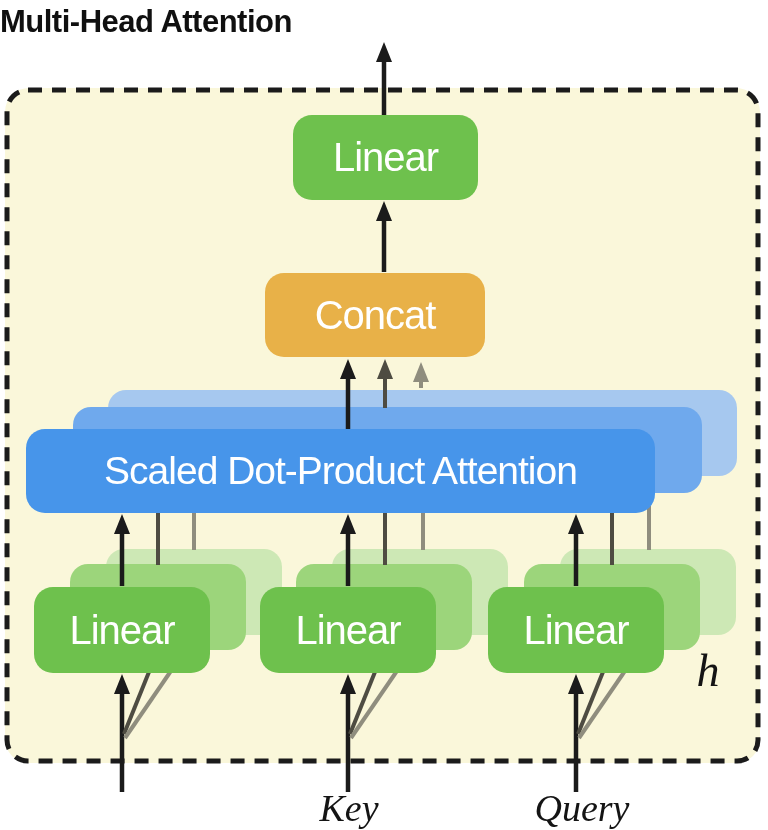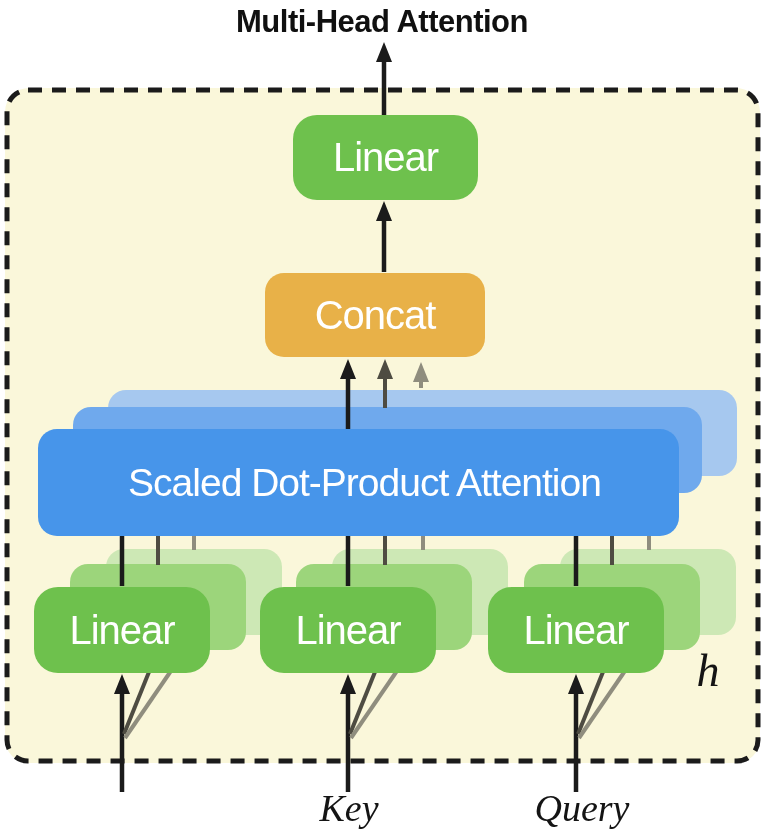--- a/index.html
+++ b/index.html
@@ -24,29 +24,29 @@
   svg.wires{position:absolute;left:0;top:0;}
   .wire-black{stroke:var(--ink);stroke-width:4.5;}
   .head-black{fill:var(--ink);}
   .wire-dgray{stroke:var(--gray-dark);stroke-width:4;}
   .head-dgray{fill:var(--gray-dark);}
   .wire-lgray{stroke:var(--gray-light);stroke-width:4;}
   .head-lgray{fill:var(--gray-light);}
   .dashed-border{fill:none;stroke:var(--ink);stroke-width:5;stroke-dasharray:14 10;}
   .box{position:absolute;border-radius:19px;display:flex;align-items:center;justify-content:center;
     color:#fff;letter-spacing:-1px;}
-  .box.green{background:var(--green);border-radius:24px;}
+  .box.green{background:var(--green);}
   .box.orange{background:var(--orange);}
   .box.blue{background:var(--blue);}
   .top-linear{left:293px;top:115px;width:185px;height:85px;font-size:40px;}
   .concat-box{left:265px;top:273px;width:220px;height:84px;font-size:40px;}
-  .attn-box{left:38px;top:429px;width:629px;height:107px;font-size:39px;padding-left:12px;}
+  .attn-box{left:26px;top:429px;width:629px;height:84px;font-size:39px;}
   .bot-linear{top:587px;width:176px;height:86px;font-size:40px;}
   .bot-linear.v{left:34px}.bot-linear.k{left:260px}.bot-linear.q{left:488px}
-  .main-title{position:absolute;left:0;right:4px;top:4px;text-align:center;
+  .main-title{position:absolute;left:0;right:4px;top:4px;text-align:left;
     color:#101010;font-size:31px;font-weight:600;letter-spacing:-0.5px;}
   .io-label{position:absolute;top:786px;transform:translateX(-50%);
     font-family:"Liberation Serif",serif;font-style:italic;font-size:38px;color:var(--label-ink);}
   .io-label.v{left:122px}.io-label.k{left:349px}.io-label.q{left:582px}
   .h-label{position:absolute;left:708px;top:644px;transform:translateX(-50%);
     font-family:"Liberation Serif",serif;font-style:italic;font-size:46px;color:var(--label-ink);}
 </style>
 </head>
 <body>
 

